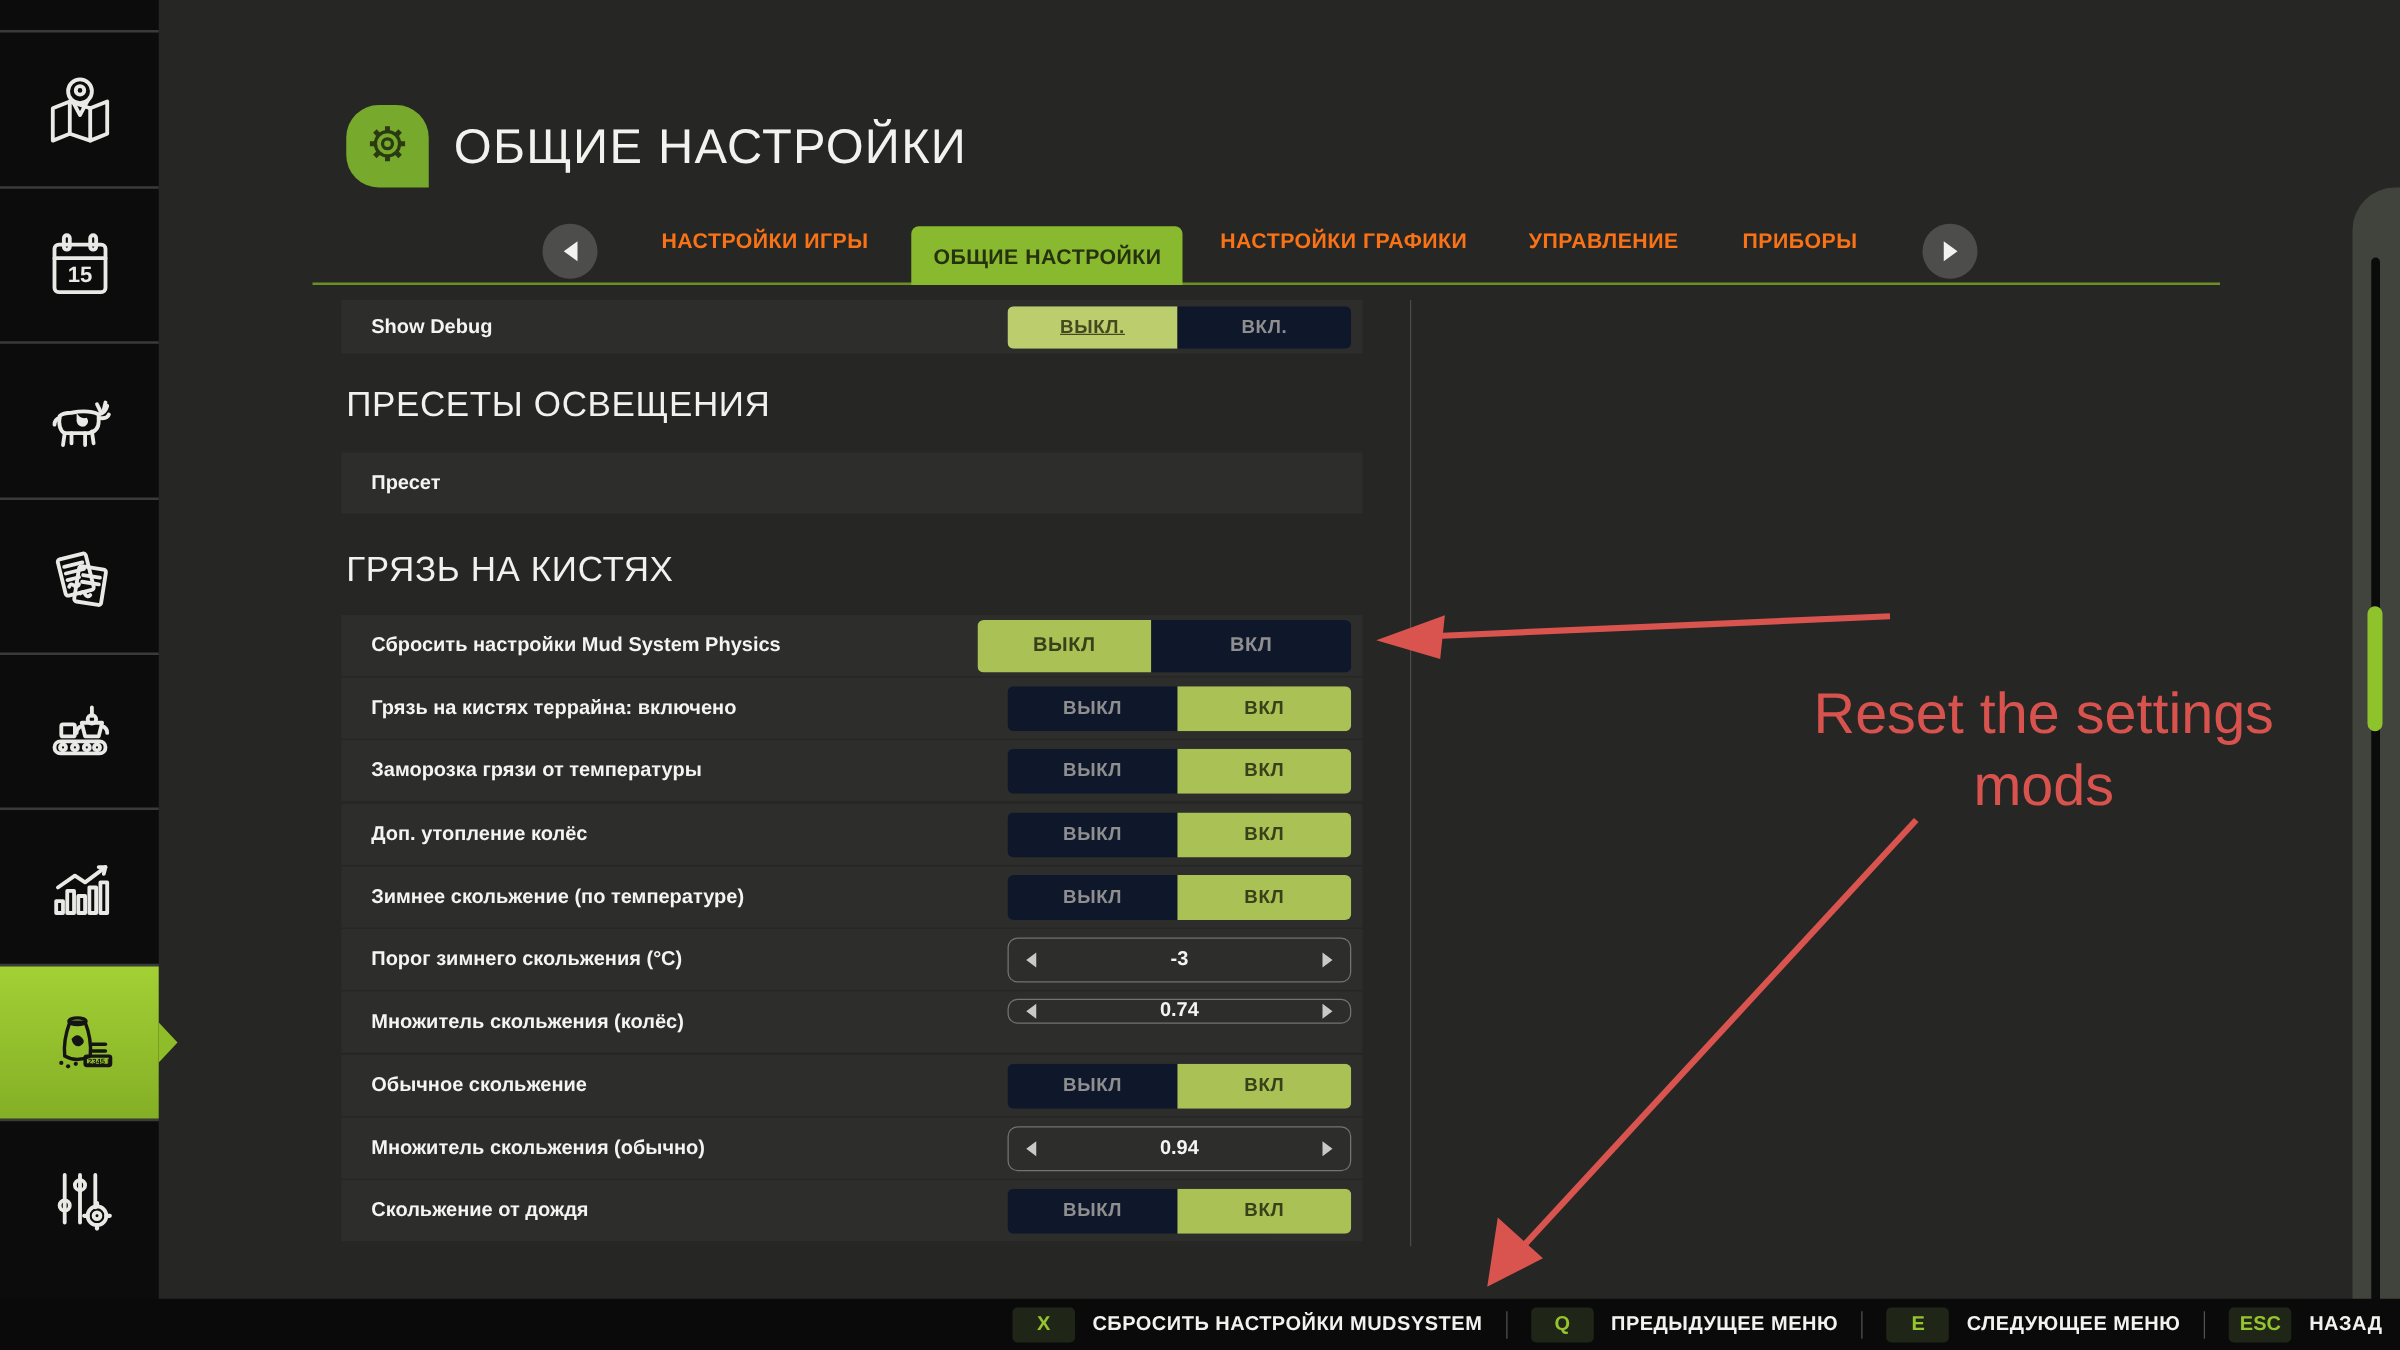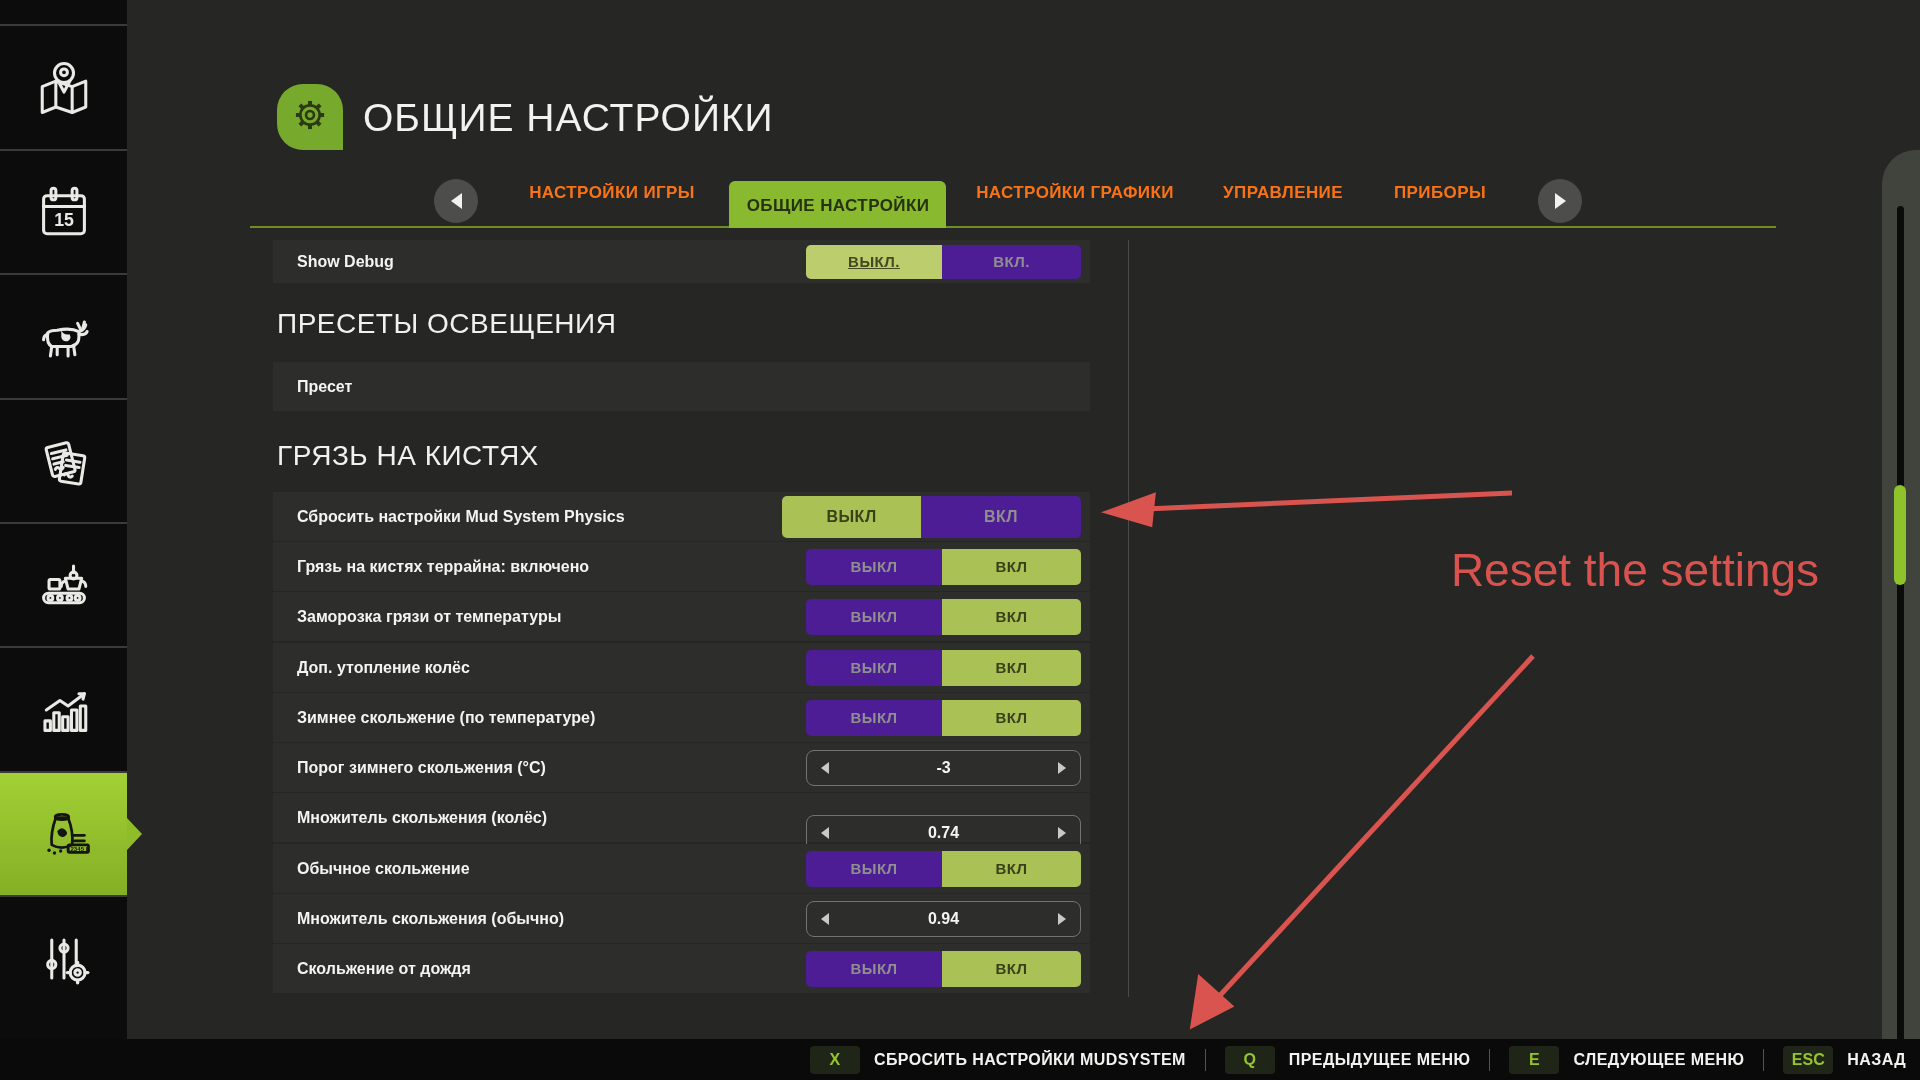--- a/index.html
+++ b/index.html
@@ -36,21 +36,21 @@
 
   
   .row{position:absolute;left:273px;width:817px;background:#2d2d2c;}
   .row .lbl{position:absolute;left:24px;top:50%;transform:translateY(-50%);
             font-size:16px;font-weight:bold;color:#f4f4f1;white-space:nowrap;text-align:right;}
   .section-hdr{position:absolute;left:277px;font-size:28px;color:#f1f1ed;letter-spacing:.5px;white-space:nowrap;}
 
   .toggle{position:absolute;display:flex;border-radius:5px;overflow:hidden;cursor:pointer;}
   .toggle .half{display:flex;align-items:center;justify-content:center;
                 font-size:15px;font-weight:bold;letter-spacing:.5px;}
-  .half.on-dark{background:#4c1d95;color:#8f8f8f;}
+  .half.on-dark{background:#0f172a;color:#8f8f8f;}
   .half.lit{background:#aac155;color:#39411a;}
   .half.lit-bright{background:#bccd6e;color:#45491f;}
 
   .selector{position:absolute;box-sizing:border-box;border:1px solid #737371;border-radius:8px;
             display:flex;align-items:center;justify-content:center;cursor:pointer;}
   .selector .val{font-size:16px;font-weight:bold;color:#f4f4f1;}
   .sel-arrow{position:absolute;top:50%;transform:translateY(-50%);width:0;height:0;}
   .sel-arrow.l{left:14px;border-top:6px solid transparent;border-bottom:6px solid transparent;border-right:8px solid #c9c9c7;}
   .sel-arrow.r{right:14px;border-top:6px solid transparent;border-bottom:6px solid transparent;border-left:8px solid #c9c9c7;}
 
@@ -289,21 +289,21 @@
       <div class="row" style="top: 743px; height: 49px;">
         <div class="lbl">Порог зимнего скольжения (°C)</div>
         <div class="selector" style="left: 533px; width: 275px; height: 36px; top: 6.5px;">
           <span class="sel-arrow l"></span>
           <span class="val">-3</span>
           <span class="sel-arrow r"></span>
         </div>
       </div>
       <div class="row" style="top: 793px; height: 49px;">
         <div class="lbl">Множитель скольжения (колёс)</div>
-        <div class="selector" style="left: 533px; width: 275px; height: 36px; top: 22px;">
+        <div class="selector" style="left: 533px; width: 275px; height: 20px; top: 6px;">
           <span class="sel-arrow l"></span>
           <span class="val">0.74</span>
           <span class="sel-arrow r"></span>
         </div>
       </div>
       <div class="row" style="top: 844px; height: 49px;">
         <div class="lbl">Обычное скольжение</div>
         <div class="toggle" style="left: 533px; width: 275px; height: 36px; top: 6.5px;">
           <div class="half on-dark" style="width: 136px;">ВЫКЛ</div>
           <div class="half lit" style="width: 139px;">ВКЛ</div>
@@ -348,15 +348,16 @@
   <svg id="annot-svg">
     <g stroke="#d9544e" stroke-width="5" fill="#d9544e">
       <line x1="1512" y1="493" x2="1145" y2="509"></line>
       <polygon points="1109,512 1153,496 1150,524"></polygon>
       <line x1="1533" y1="656" x2="1213" y2="1003"></line>
       <polygon points="1193,1025 1200,979 1230,1006"></polygon>
     </g>
   </svg>
   <div id="annot-text" style="color: rgb(217, 83, 78);">
     <div>Reset the settings</div>
+    <div>mods</div>
   </div>
 
 </div>
 
 </body></html>

